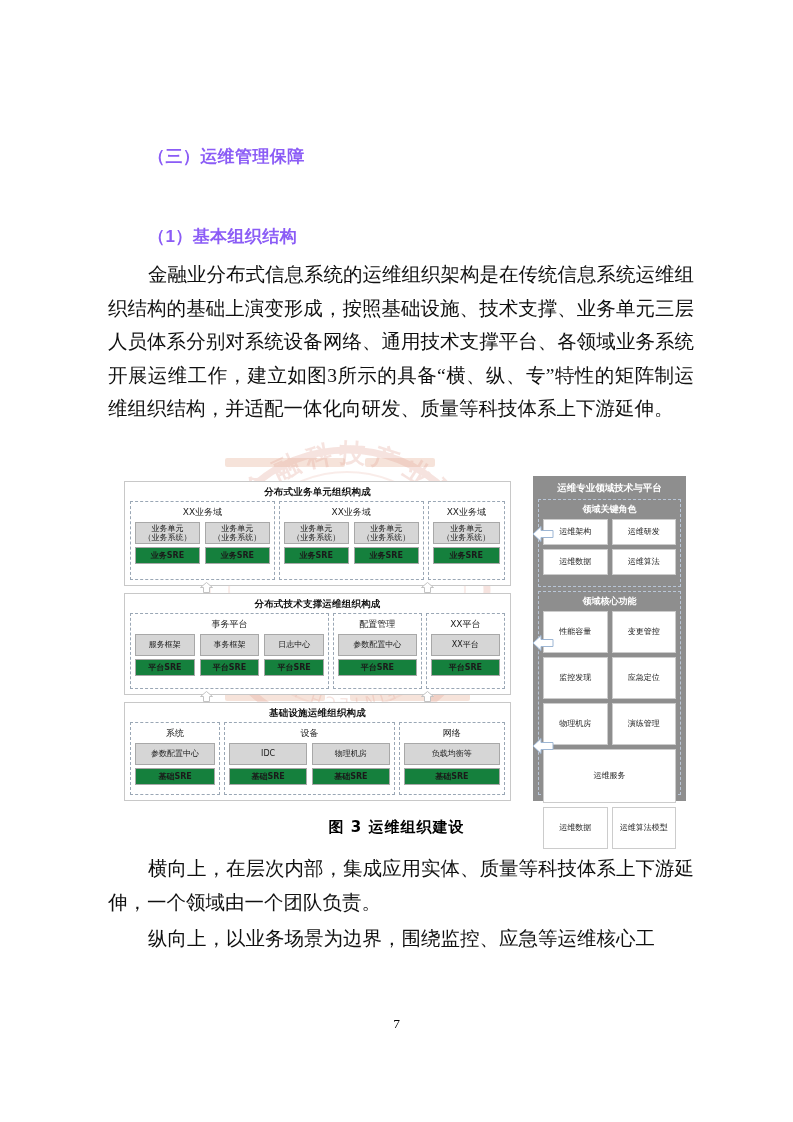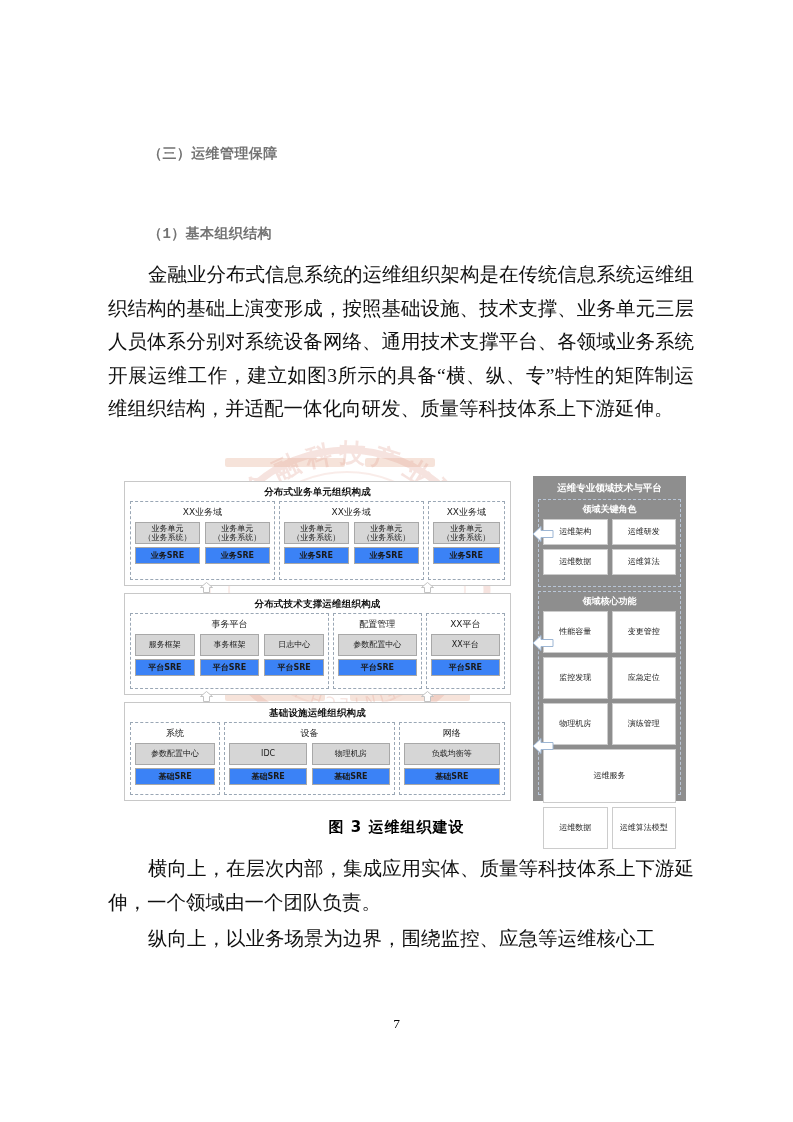--- a/index.html
+++ b/index.html
@@ -47,25 +47,25 @@
 
   
   #page {
     position: relative;
     z-index: 2;
     width: 793px;
     height: 1122px;
   }
 
   .heading {
-    font-family: Liberation Mono, monospace;
+    font-family: Liberation Sans, sans-serif;
     font-weight: bold;
-    font-size: 14px;
+    font-size: 17px;
     letter-spacing: .4px;
-    color: #737373;
+    color: #8b5cf6;
     white-space: nowrap;
   }
   .para {
     font-size: 19.5px;
     line-height: 33.5px;
     text-align: justify;
     text-justify: inter-ideograph;
     color: #101010;
   }
   .para .ind { display:inline-block; width: 40px; }
@@ -158,21 +158,21 @@
     align-items:center;
     justify-content:center;
     text-align:center;
     font-family:"DejaVu Sans","Liberation Sans",sans-serif;
     font-size:8px;
     line-height:9.5px;
     color:#1a1a1a;
     padding:1px;
   }
   .box-gray { background:#d6d6d6; height:22px; }
-  .box-white{ background:#3b82f6; height:17px; font-weight:bold; }
+  .box-white{ background:#15803d; height:17px; font-weight:bold; }
 
   
   .up-arrow {
     position:absolute;
     width:15px; height:11px;
     z-index:4;
   }
   .up-arrow svg, .left-arrow svg { display:block; }
   #ua1 { left:91px;  top:101px; }
   #ua2 { left:312px; top:101px; }

